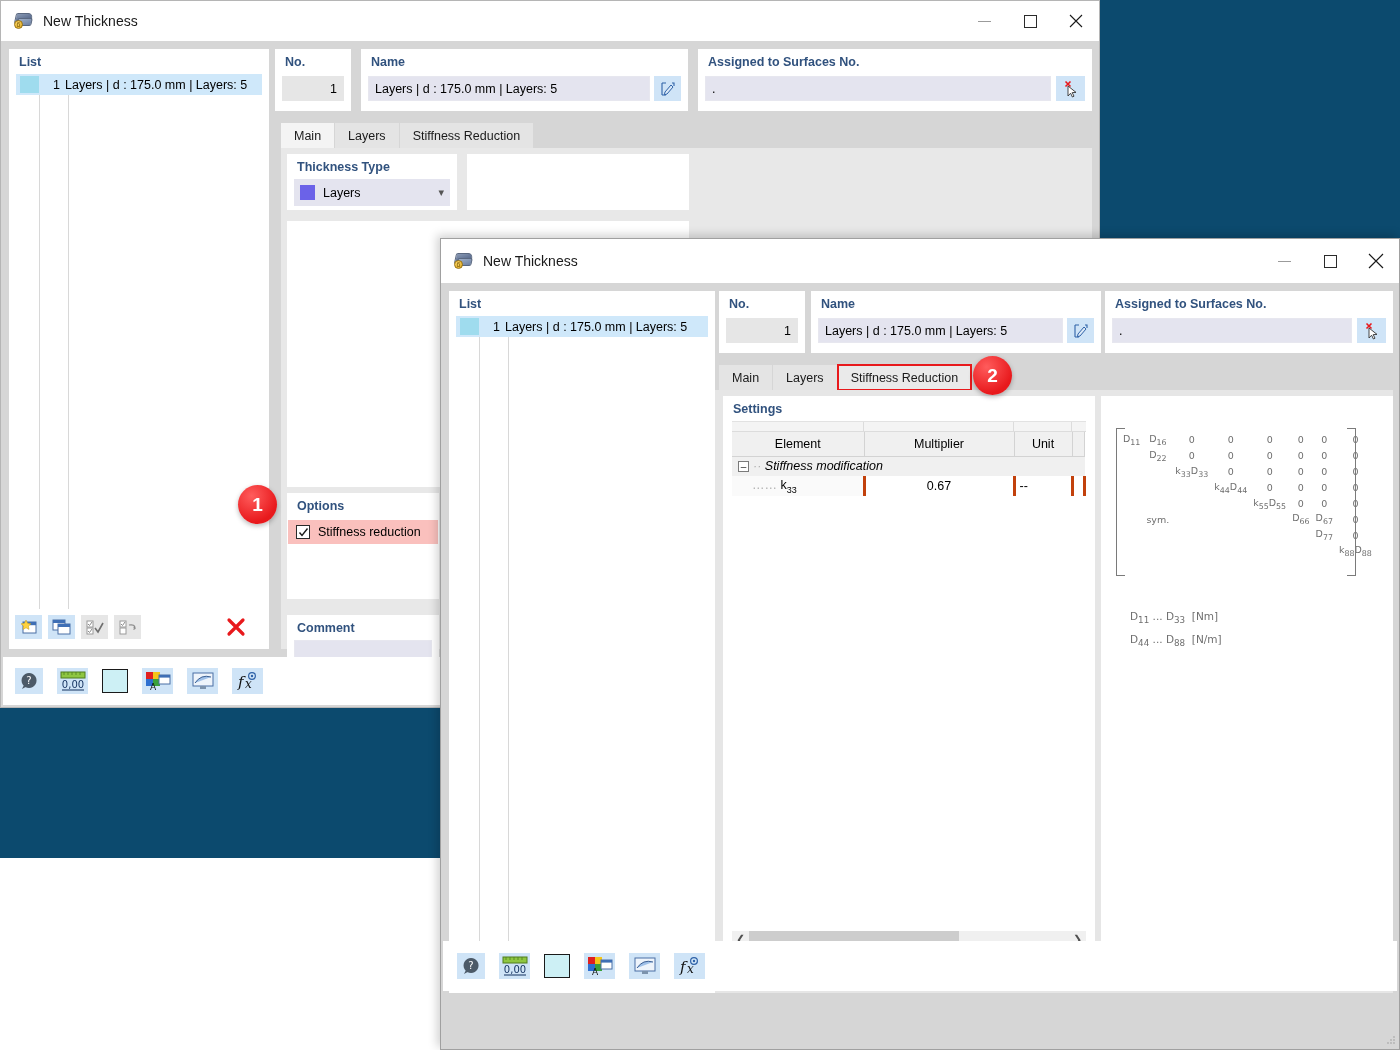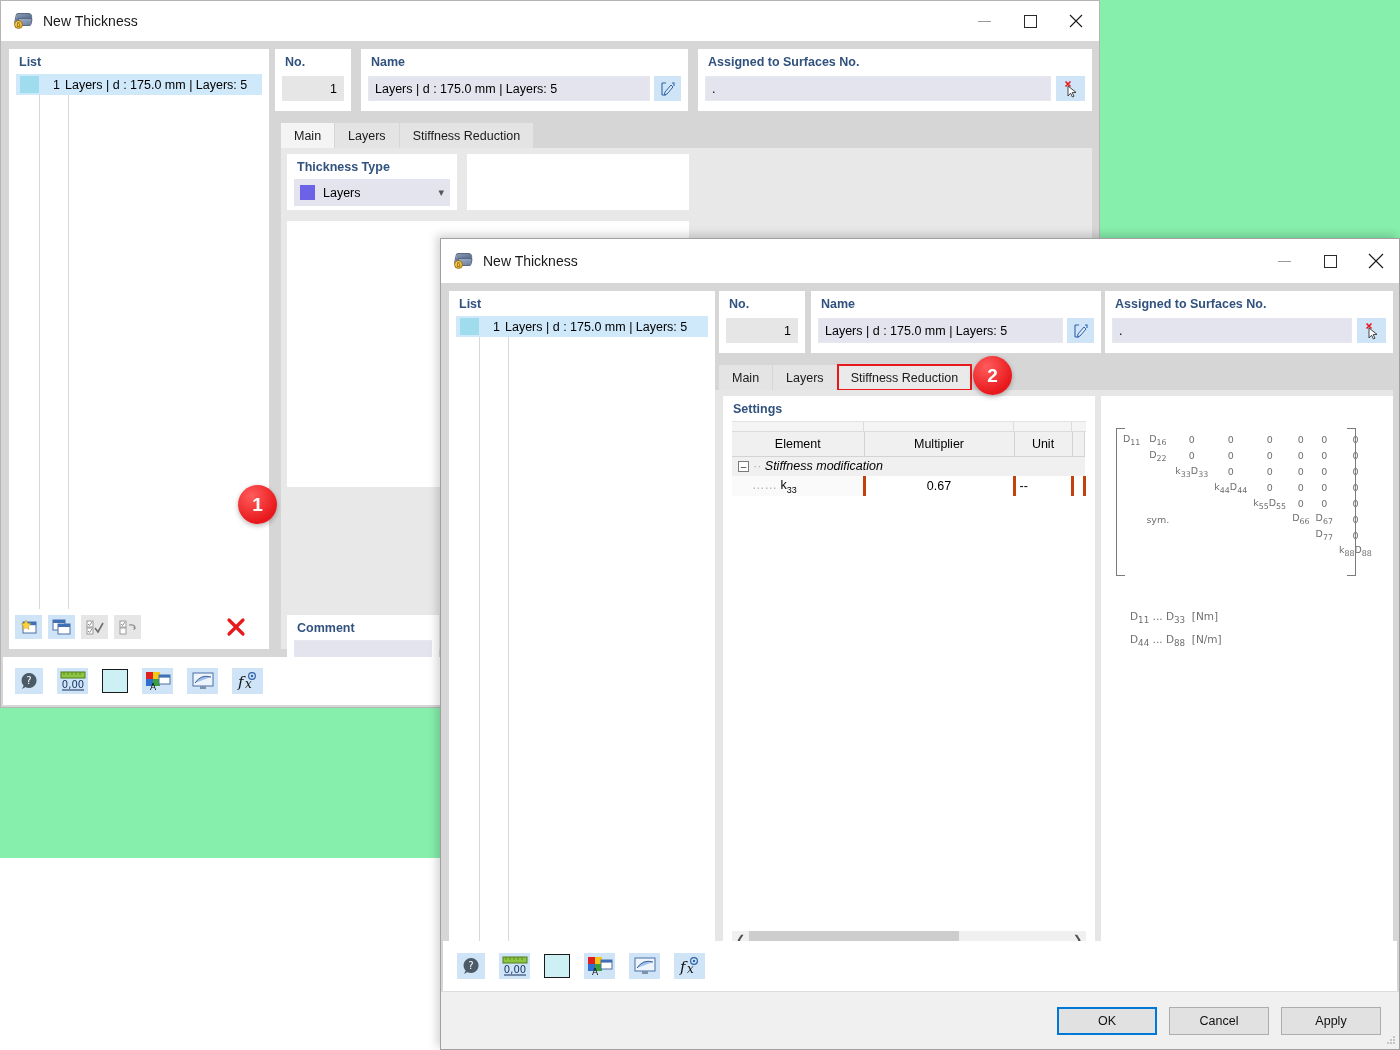--- a/index.html
+++ b/index.html
@@ -5,21 +5,21 @@
   * { box-sizing: border-box; }
   html, body {
     margin: 0; padding: 0;
     width: 1400px; height: 1050px;
     background: #ffffff;
     font-family: "Liberation Sans", sans-serif;
     font-size: 12px;
     color: #000000;
     overflow: hidden;
   }
-  #root { position: relative; width: 1400px; height: 858px; background: #86efac; }
+  #root { position: relative; width: 1400px; height: 858px; background: #0c4a6e; }
 
   
   .window {
     position: absolute;
     background: #d4d0c8;
     border: 1px solid #9a9a9a;
     box-shadow: 0 0 0 0 rgba(0,0,0,0);
   }
   .titlebar {
     height: 40px;
@@ -404,20 +404,31 @@
           <span>Layers</span>
           <span class="chev">▾</span>
         </div>
       </div>
 
       <div class="grp" style="left:466px; top:113px; width:222px; height:56px; background:#ffffff;"></div>
 
 
       <div class="grp" style="left:286px; top:180px; width:402px; height:266px; background:#ffffff;"></div>
 
+      <div class="grp" style="left:286px; top:452px; width:152px; height:106px;">
+        <div class="grp-title">Options</div>
+        <div class="chkrow hl" style="margin-top:4px;">
+          <div class="chkbox">
+            <svg width="11" height="11" viewBox="0 0 11 11">
+                <path d="M1.5 5.5 L4 8.5 L9.5 1.5" stroke="#1a1a1a" stroke-width="1.4" fill="none"></path>
+              </svg>
+          </div>
+          <span>Stiffness reduction</span>
+        </div>
+      </div>
 
       <div class="grp" style="left:286px; top:574px; width:152px; height:56px;">
         <div class="grp-title">Comment</div>
         <div class="field lavender" style="position:absolute; left:6px; right:6px; top:24px;"></div>
       </div>
 
       <div class="statusbar" style="position:absolute; left:2px; right:2px; bottom:2px; height:48px; padding-left:12px;">
         <div class="tbbtn" style="width:28px;height:26px;margin-right:14px;">
           <svg width="18" height="18" viewBox="0 0 18 18">
               <path d="M9 1 a7.5 7.5 0 1 0 0.1 0 z M4 13 l-2 4 l4 -2.2" fill="#4c5a68"></path>
@@ -819,25 +830,20 @@
         <div class="tbbtn" style="width:31px;height:26px;">
           <svg width="26" height="20" viewBox="0 0 26 20">
             <text x="3" y="16" font-size="15" font-style="italic" fill="#111" font-family="DejaVu Serif">f</text>
             <text x="10" y="17" font-size="12" font-style="italic" fill="#111" font-family="DejaVu Serif">x</text>
             <circle cx="17" cy="5" r="3.4" fill="none" stroke="#2f62a8" stroke-width="1.2"></circle>
             <circle cx="17" cy="5" r="1.2" fill="#2f62a8"></circle>
           </svg>
         </div>
       </div>
 
-      <div style="position:absolute; left:0; right:0; bottom:0; height:58px; background:#f0f0f0; border-top:1px solid #dcdcdc; display:flex; align-items:center; justify-content:flex-end; padding-right:18px;">
-        <div class="dlgbtn default" style="margin-right:12px;">OK</div>
-        <div class="dlgbtn" style="margin-right:12px;">Cancel</div>
-        <div class="dlgbtn">Apply</div>
-      </div>
 
       <div style="position:absolute; right:3px; bottom:3px; width:12px; height:12px;">
         <svg width="12" height="12" viewBox="0 0 12 12">
           <circle cx="10" cy="3" r="0.9" fill="#b0b0b0"></circle>
             <circle cx="7" cy="6" r="0.9" fill="#b0b0b0"></circle>
           <circle cx="10" cy="6" r="0.9" fill="#b0b0b0"></circle>
             <circle cx="4" cy="9" r="0.9" fill="#b0b0b0"></circle>
           <circle cx="7" cy="9" r="0.9" fill="#b0b0b0"></circle>
             <circle cx="10" cy="9" r="0.9" fill="#b0b0b0"></circle>
         </svg>

